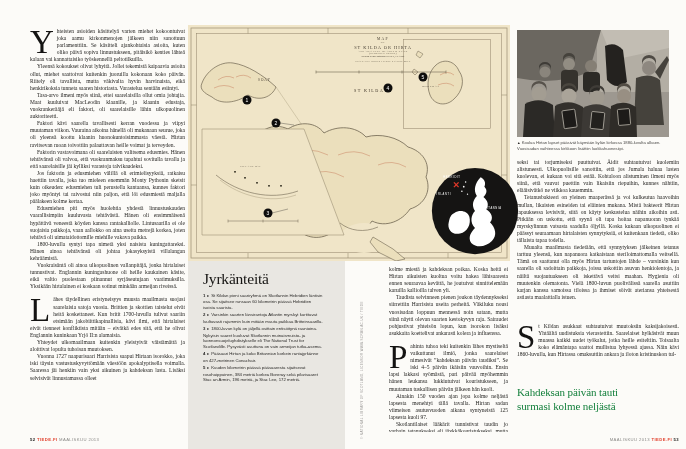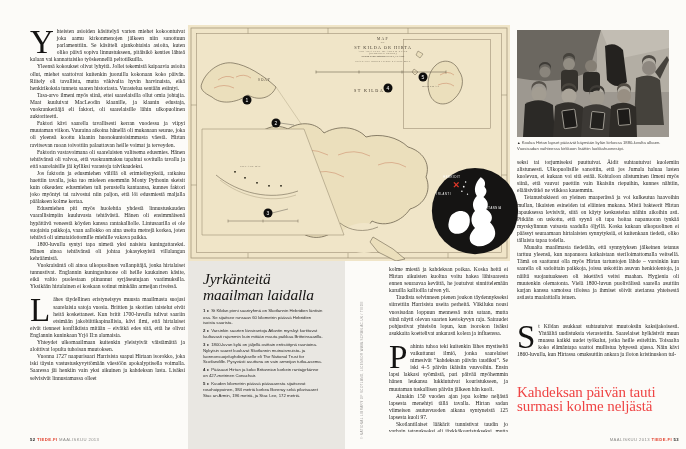--- a/index.html
+++ b/index.html
@@ -22,33 +22,33 @@
   .mt3{font-size:4.4px;letter-spacing:1px;margin-top:.5px;}
   .mt4{font-size:2.2px;letter-spacing:.5px;margin-top:.5px;}
   .mt5{font-size:2.2px;letter-spacing:.5px;}
   .mt6{font-size:2.1px;font-style:italic;margin-top:1px;}
   .mt7{font-size:2px;letter-spacing:.4px;margin-top:2.5px;}
   
   #locator{position:absolute;left:430px;top:166px;width:90px;height:90px;}
   
   #sidebar{position:absolute;left:188px;top:261px;width:157px;height:188px;background:#e9e7e2;}
   #sidebar .inner{position:absolute;left:15px;top:10px;width:120px;}
-  .sb-head{font-style:italic;font-size:15.5px;line-height:15.5px;letter-spacing:-.2px;color:#161513;}
+  .sb-head{font-size:15.5px;line-height:15.5px;letter-spacing:-.2px;color:#161513;}
   .sb-items{margin-top:6px;font-family:"Liberation Sans",sans-serif;font-size:4.3px;line-height:5.5px;color:#2a2927;}
   .sb-item{margin-top:2px;}
   .sb-num{font-weight:bold;}
   .sb-arrow{font-size:3.4px;}
   
   #photo{position:absolute;left:517px;top:30px;width:152px;height:107px;background:#9d9890;}
   #caption{position:absolute;left:517px;top:140px;width:154px;font-family:"Liberation Sans",sans-serif;
            font-size:4.2px;line-height:5.4px;color:#4a4947;text-align:left;}
   .cap-arrow{font-size:3.6px;color:#1c1b19;}
   
-  #quote{position:absolute;left:517px;top:385px;width:166px;font-size:15px;line-height:14.2px;
-         color:#ef4444;letter-spacing:-.1px;}
+  #quote{position:absolute;left:517px;top:385px;width:166px;font-size:11px;line-height:14.2px;
+         color:#15803d;letter-spacing:-.1px;}
   
   .footer{position:absolute;bottom:7px;font-family:"Liberation Sans",sans-serif;font-size:4.2px;
           letter-spacing:.4px;color:#8b8a88;}
   #footer-l{left:30px;}
   #footer-r{right:7px;text-align:right;}
   .f-page{color:#1c1b19;font-weight:bold;}
   .f-brand{color:#e2412e;font-weight:bold;}
   
   #credit{position:absolute;left:360px;top:283px;width:156px;font-family:"Liberation Sans",sans-serif;
           font-size:3px;letter-spacing:.4px;color:#9a9896;transform:rotate(-90deg) translateX(-156px);
@@ -194,21 +194,20 @@
       <text x="14" y="13" font-size="2.8" letter-spacing="0.7" fill="#ffffff" font-family="Liberation Sans, sans-serif">HEBRIDIT</text>
       <text x="7" y="31" font-size="2.8" letter-spacing="0.7" fill="#ffffff" font-family="Liberation Sans, sans-serif">IRLANTI</text>
       <text x="47" y="46" font-size="2.8" letter-spacing="0.7" fill="#ffffff" font-family="Liberation Sans, sans-serif">ISO-BRITANNIA</text>
     </svg>
   </div>
 
   <div id="sidebar">
     <div class="inner">
       <div class="sb-head">
         <div>Jyrkänteitä</div>
-        <div>maailman laidalla</div>
       </div>
       <div class="sb-items">
         <div class="sb-item"><span class="sb-num">1</span> <span class="sb-arrow">►</span> <span>St Kildan pieni saariryhmä on Skotlannin Hebridien läntisin osa. Se sijaitsee runsaan 60 kilometrin päässä Hebridien isoista saarista.</span></div>
         <div class="sb-item"><span class="sb-num">2</span> <span class="sb-arrow">►</span> <span>Varsinkin saarten länsirantoja Atlantin myrskyt kurittavat luultavasti rajummin kuin mitään muuta paikkaa Britteinsaarilla.</span></div>
         <div class="sb-item"><span class="sb-num">3</span> <span class="sb-arrow">►</span> <span>1800-luvun kylä on jäljellä osittain entisöitynä raunioina. Nykyisin saaret kuuluvat Skotlannin muinaismuisto- ja luonnonsuojeluyhdistykselle eli The National Trust for Scotlandille. Pysyvästi asuttuna on vain armeijan tutka-asema.</span></div>
         <div class="sb-item"><span class="sb-num">4</span> <span class="sb-arrow">►</span> <span>Pääsaari Hirtan ja koko Britannian korkein rantajyrkänne on 427-metrinen Conachair.</span></div>
         <div class="sb-item"><span class="sb-num">5</span> <span class="sb-arrow">►</span> <span>Kuuden kilometrin päässä pääsaaresta sijaitsevat rosohuippuinen, 384 metriä korkea Boreray sekä pilarisaaret Stac an Armin, 196 metriä, ja Stac Lee, 172 metriä.</span></div>
       </div>
     </div>
   </div>

